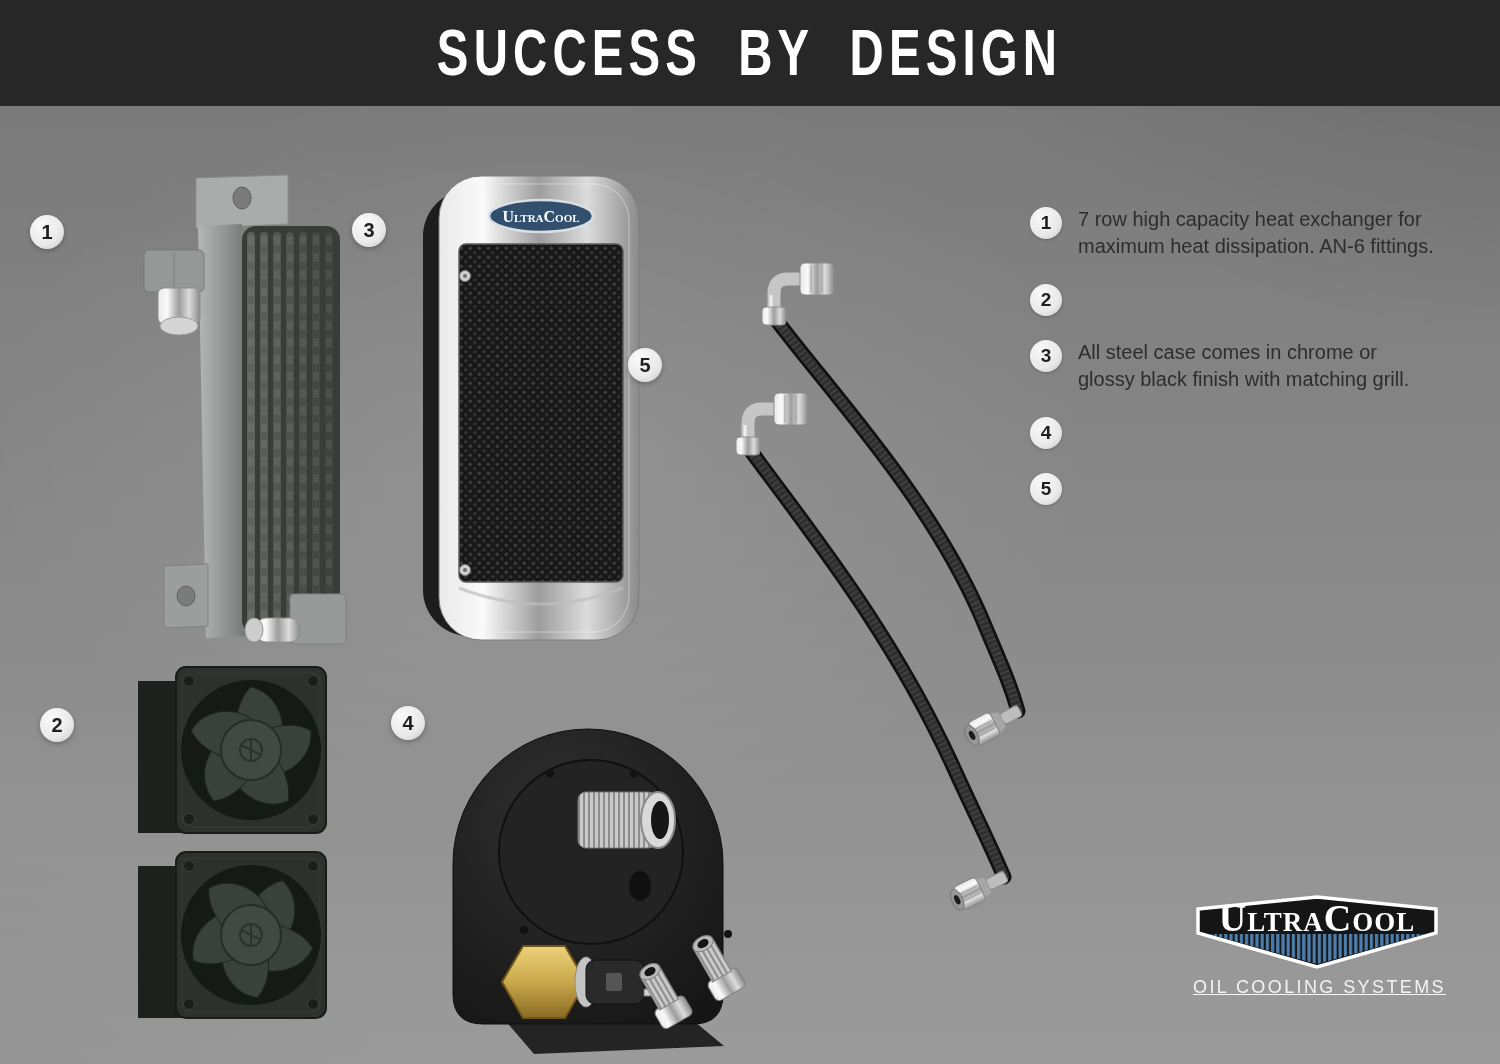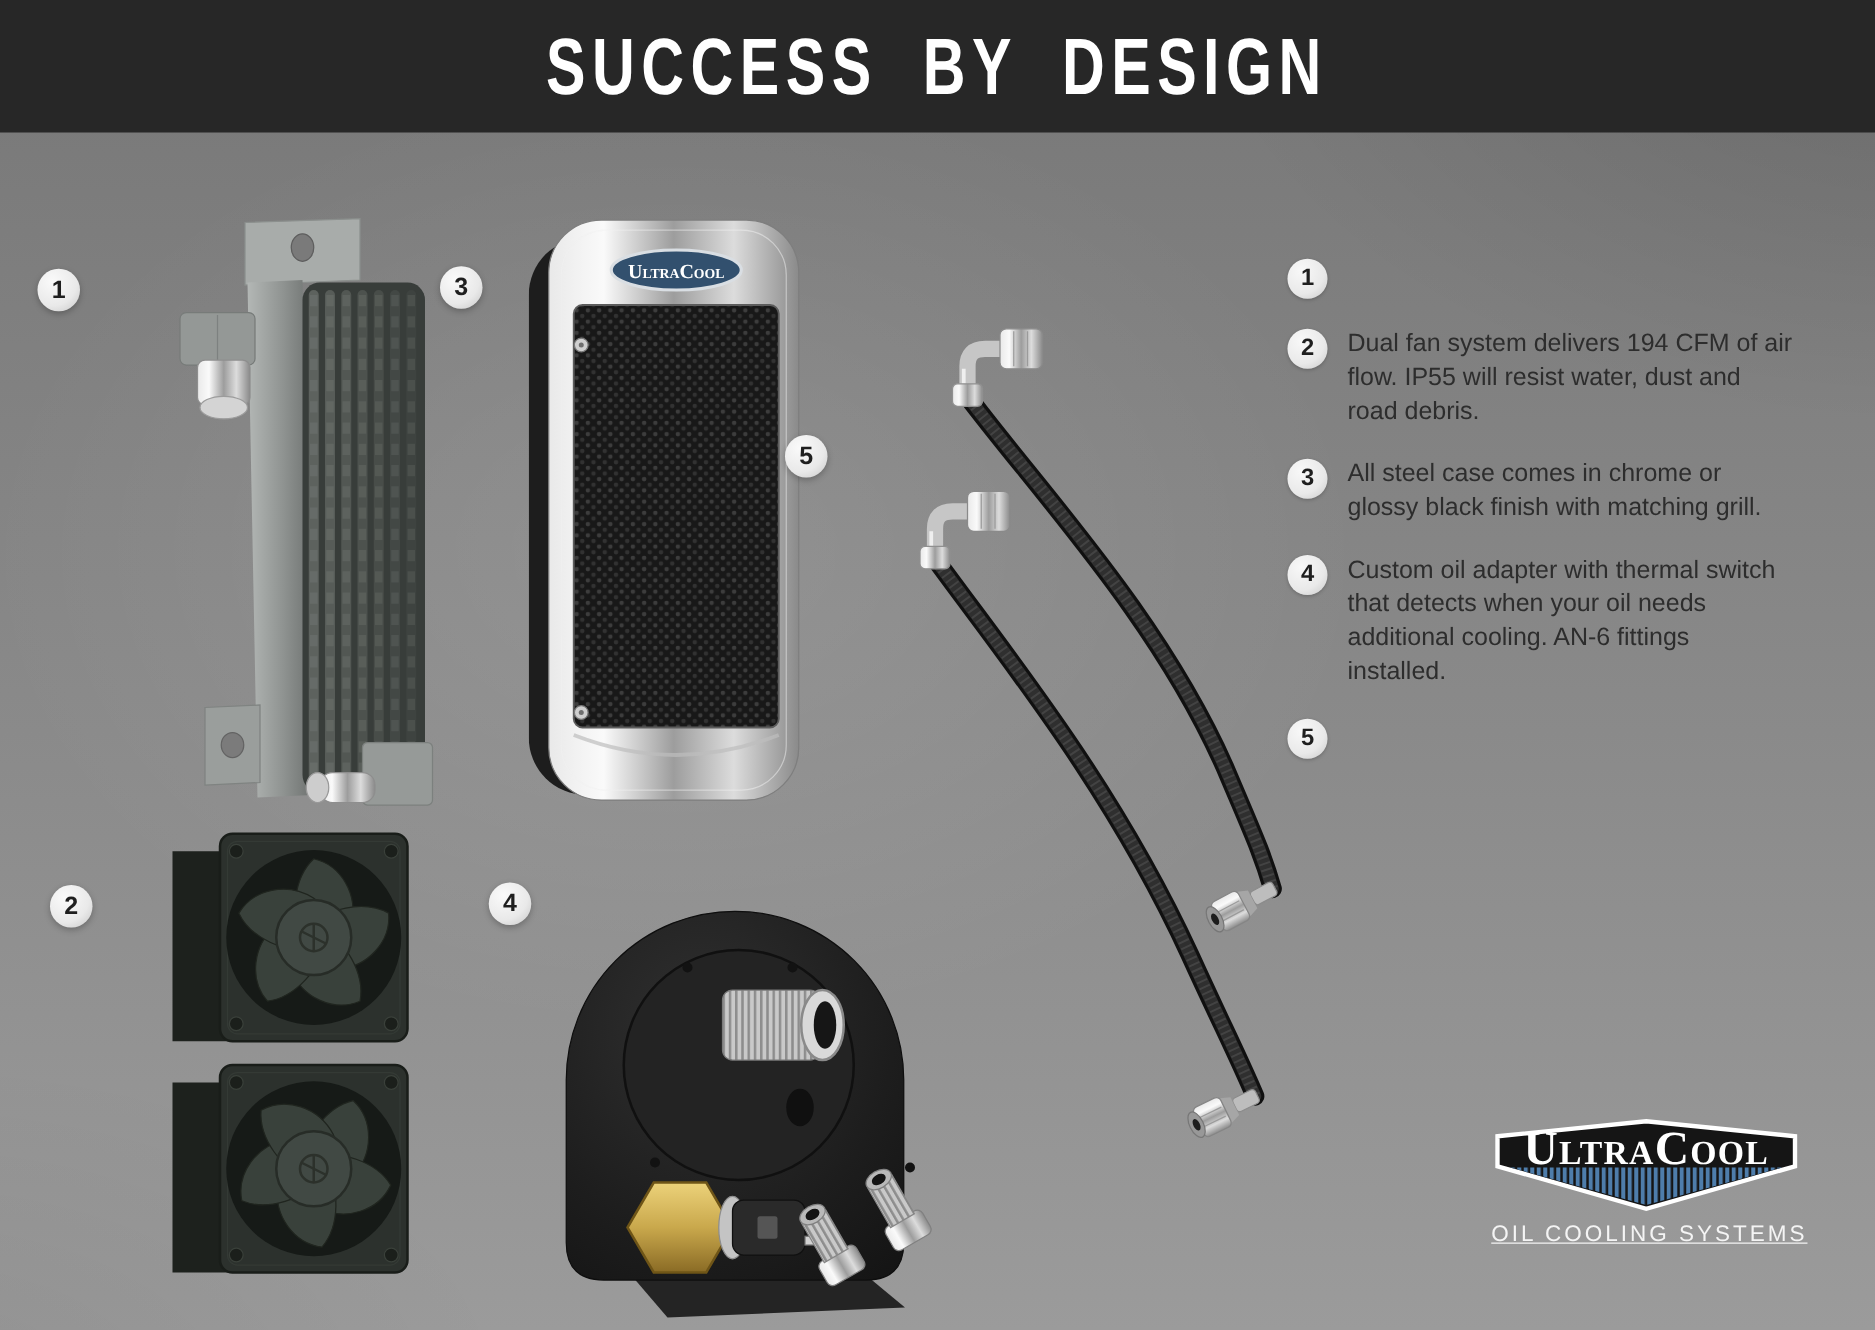--- a/index.html
+++ b/index.html
@@ -311,32 +311,31 @@
 
   <div class="marker m1">1</div>
   <div class="marker m2">2</div>
   <div class="marker m3">3</div>
   <div class="marker m4">4</div>
   <div class="marker m5">5</div>
 
   <ol class="callouts">
     <li class="callout">
       <span class="badge">1</span>
+      <p class="callout-text">7 row high capacity heat exchanger for maximum heat dissipation. AN-6 fittings.</p>
     </li>
     <li class="callout">
       <span class="badge">2</span>
-      <p class="callout-text">Dual fan system delivers 194 CFM of air flow. IP55 will resist water, dust and road debris.</p>
     </li>
     <li class="callout">
       <span class="badge">3</span>
       <p class="callout-text">All steel case comes in chrome or glossy black finish with matching grill.</p>
     </li>
     <li class="callout">
       <span class="badge">4</span>
-      <p class="callout-text">Custom oil adapter with thermal switch that detects when your oil needs additional cooling. AN-6 fittings installed.</p>
     </li>
     <li class="callout">
       <span class="badge">5</span>
     </li>
   </ol>
 
   <div class="logo">
     <svg class="logo-badge" width="248" height="78" viewBox="0 0 248 78">
       <polygon points="5,17 124,5 243,17 243,41 124,75 5,41" fill="var(--logo_black)" stroke="#ffffff" stroke-width="3.5"></polygon>
       <rect x="8" y="42" width="232" height="32" fill="url(#pBars)" clip-path="url(#clipLogoBadge)"></rect>

